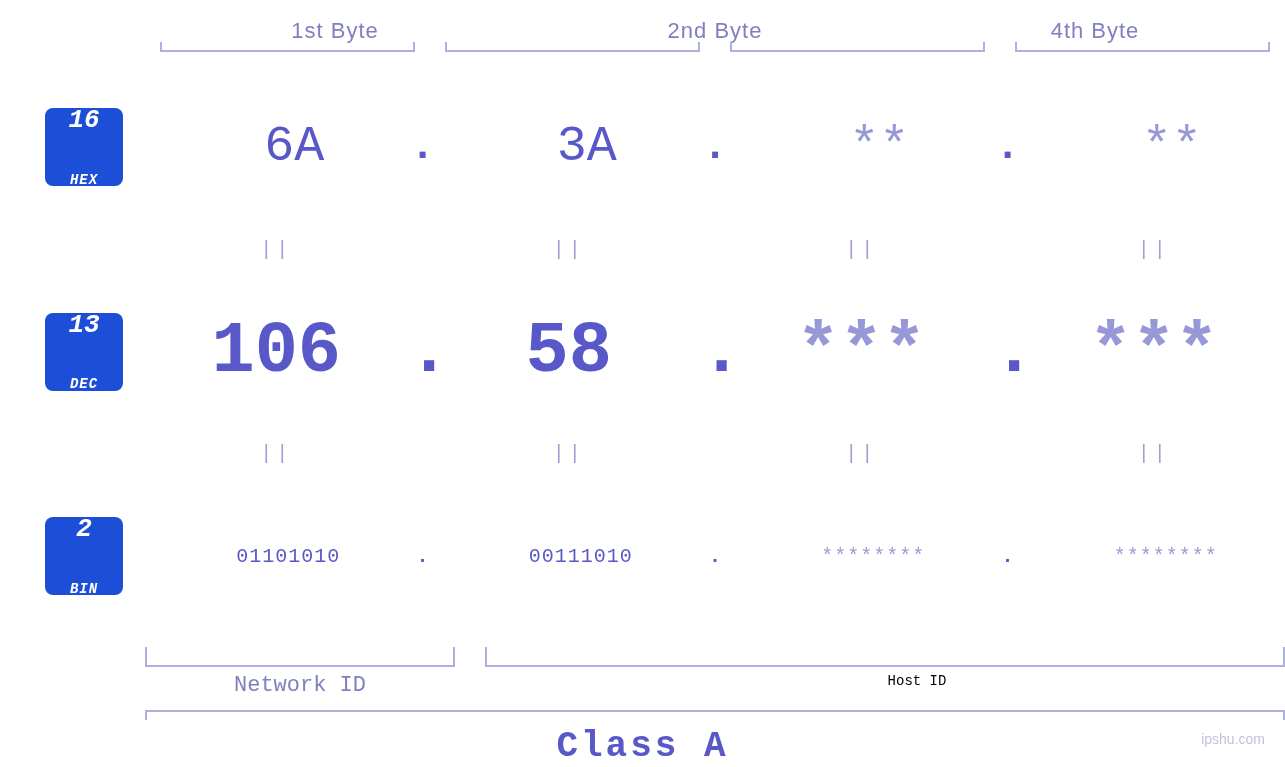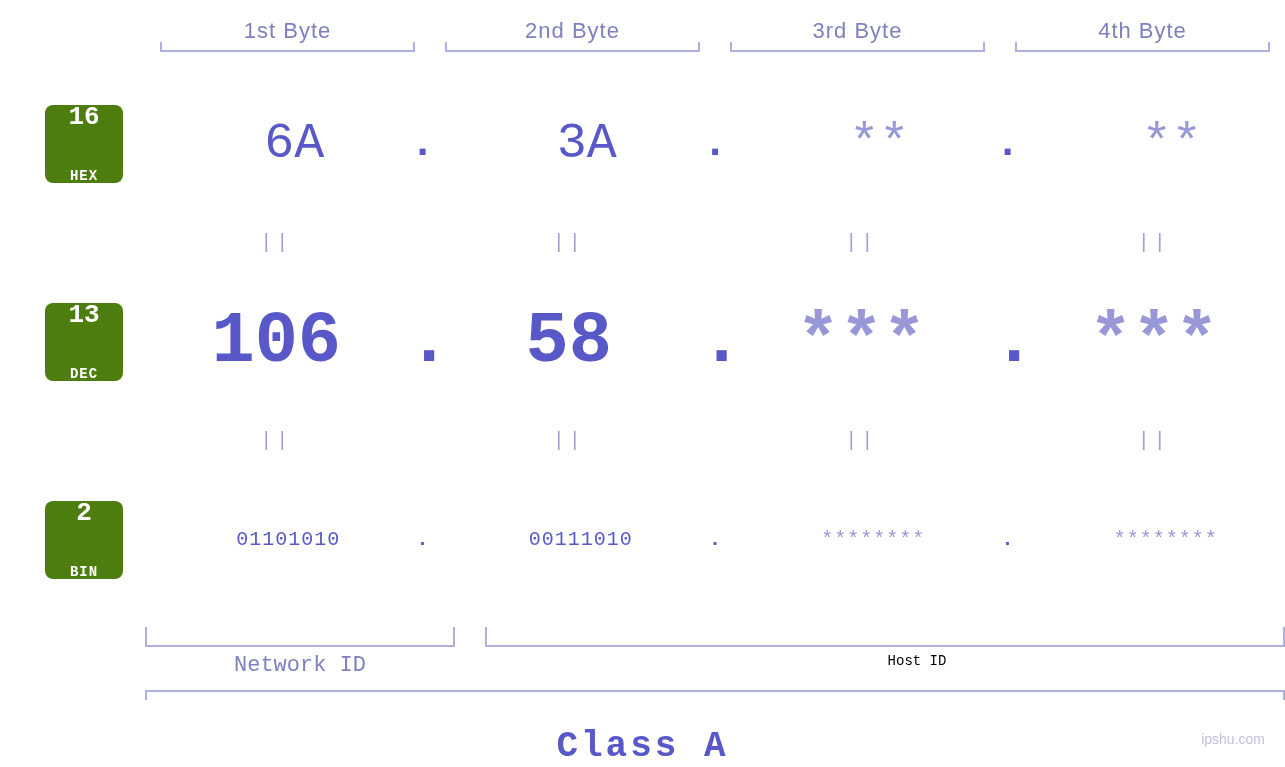--- a/index.html
+++ b/index.html
@@ -89,29 +89,30 @@
       display: flex;
       align-items: center;
       width: 100%;
       padding-left: 45px;
       flex: 1;
     }
 
     .badge {
       width: 78px;
       height: 78px;
-      background: #4d7c0f;
+      background: #1d4ed8;
       border-radius: 8px;
       display: flex;
       flex-direction: column;
       align-items: center;
       justify-content: center;
       color: white;
       flex-shrink: 0;
       margin-right: 22px;
+      font-style: italic;
     }
 
     .badge-number {
       font-size: 26px;
       font-weight: bold;
       line-height: 1.1;
     }
 
     .badge-label {
       font-size: 14px;
@@ -306,21 +307,20 @@
       justify-content: center;
       margin-top: 14px;
     }
 
     .class-label {
       color: #5858c8;
       font-size: 36px;
       font-family: 'Courier New', Courier, monospace;
       font-weight: bold;
       letter-spacing: 3px;
-      margin-top: 20px;
     }
 
     .watermark {
       position: absolute;
       bottom: 20px;
       right: 20px;
       color: #c0c0e0;
       font-size: 14px;
       font-family: Arial, sans-serif;
     }
@@ -330,21 +330,20 @@
     }
   </style>
 </head>
 <body>
 
 <div class="main-container">
 
   <div class="header-row">
     <div class="byte-header">1st Byte</div>
     <div class="byte-header">2nd Byte</div>
-    <div class="byte-header">3rd Byte</div>
     <div class="byte-header">4th Byte</div>
   </div>
 
   <div class="brackets-row">
     <div class="bracket-cell">
       <div class="bracket-line" style="width:100%"></div>
     </div>
     <div class="bracket-cell">
       <div class="bracket-line" style="width:100%"></div>
     </div>

